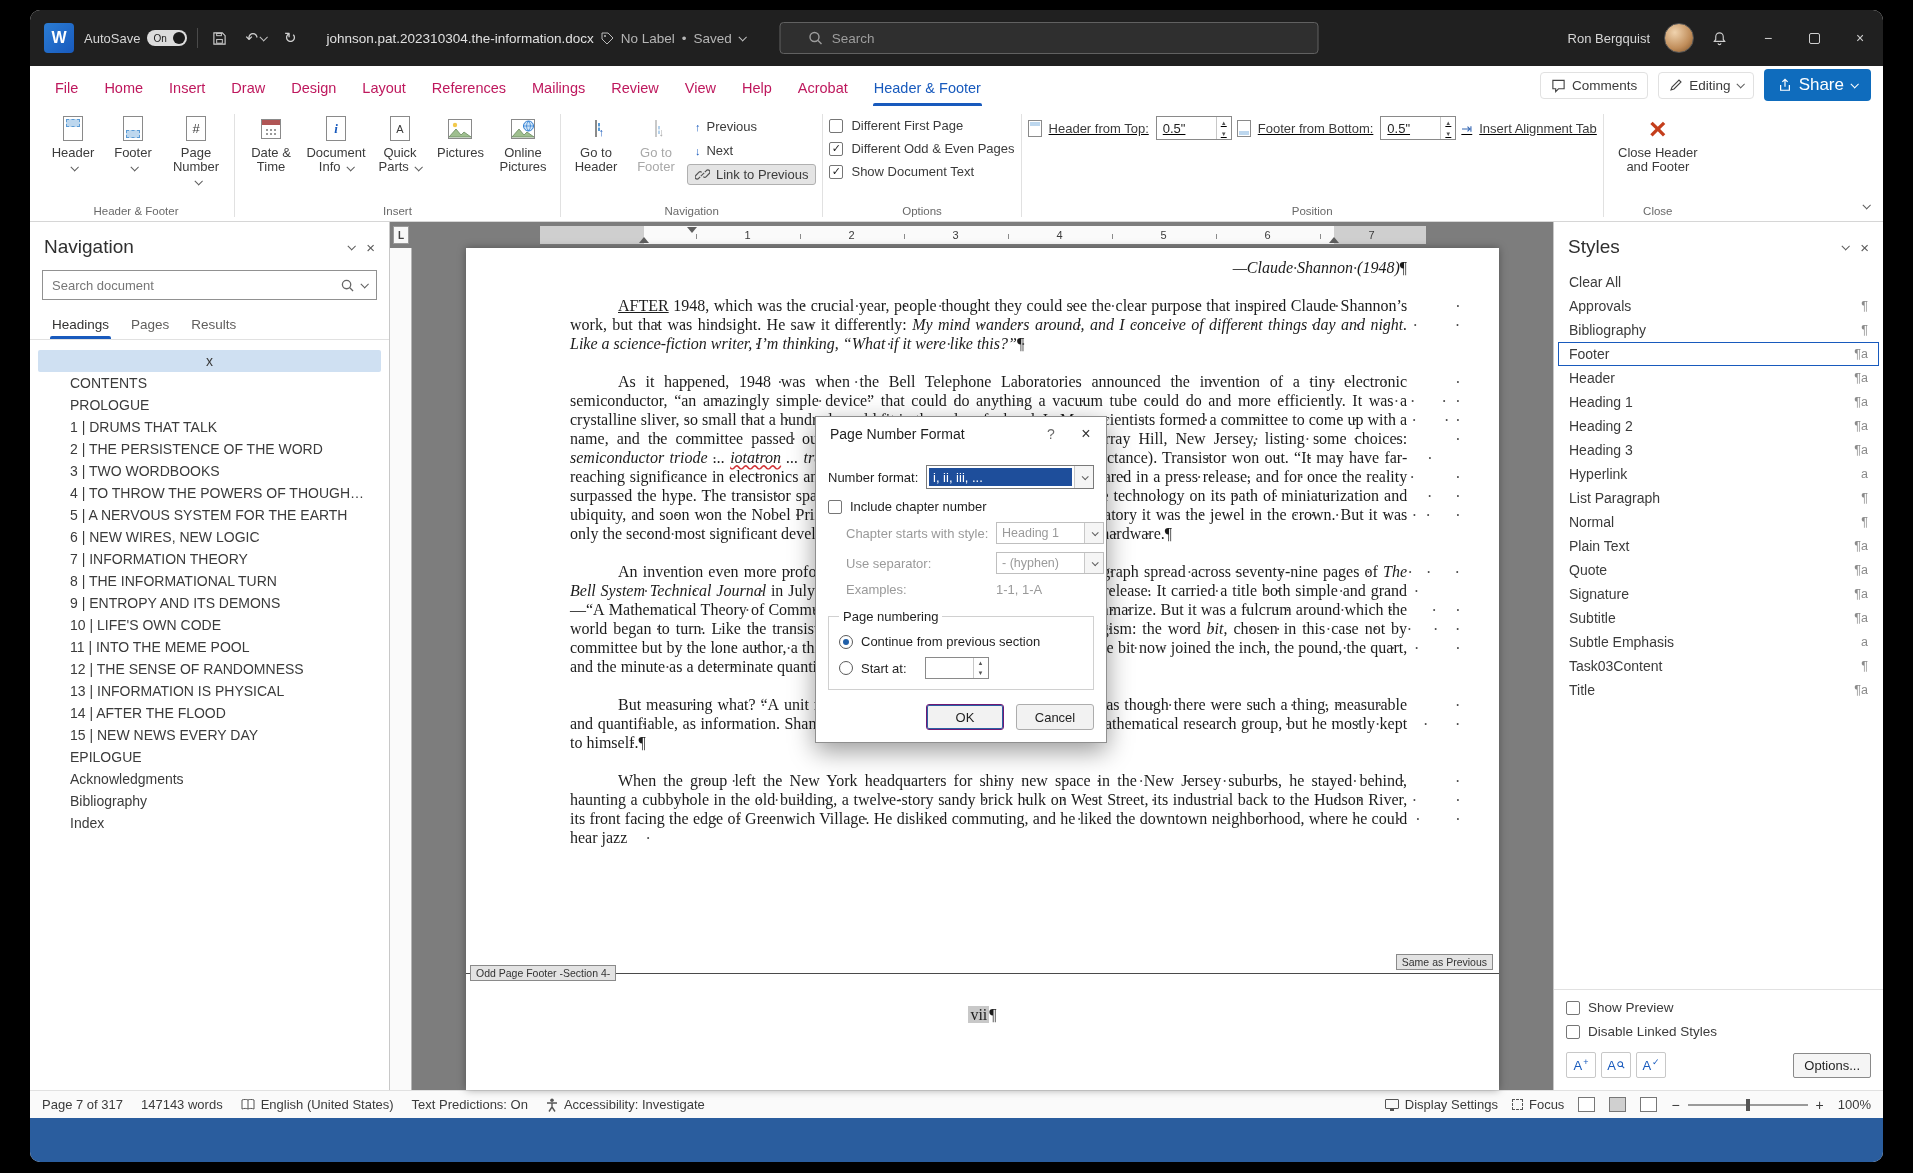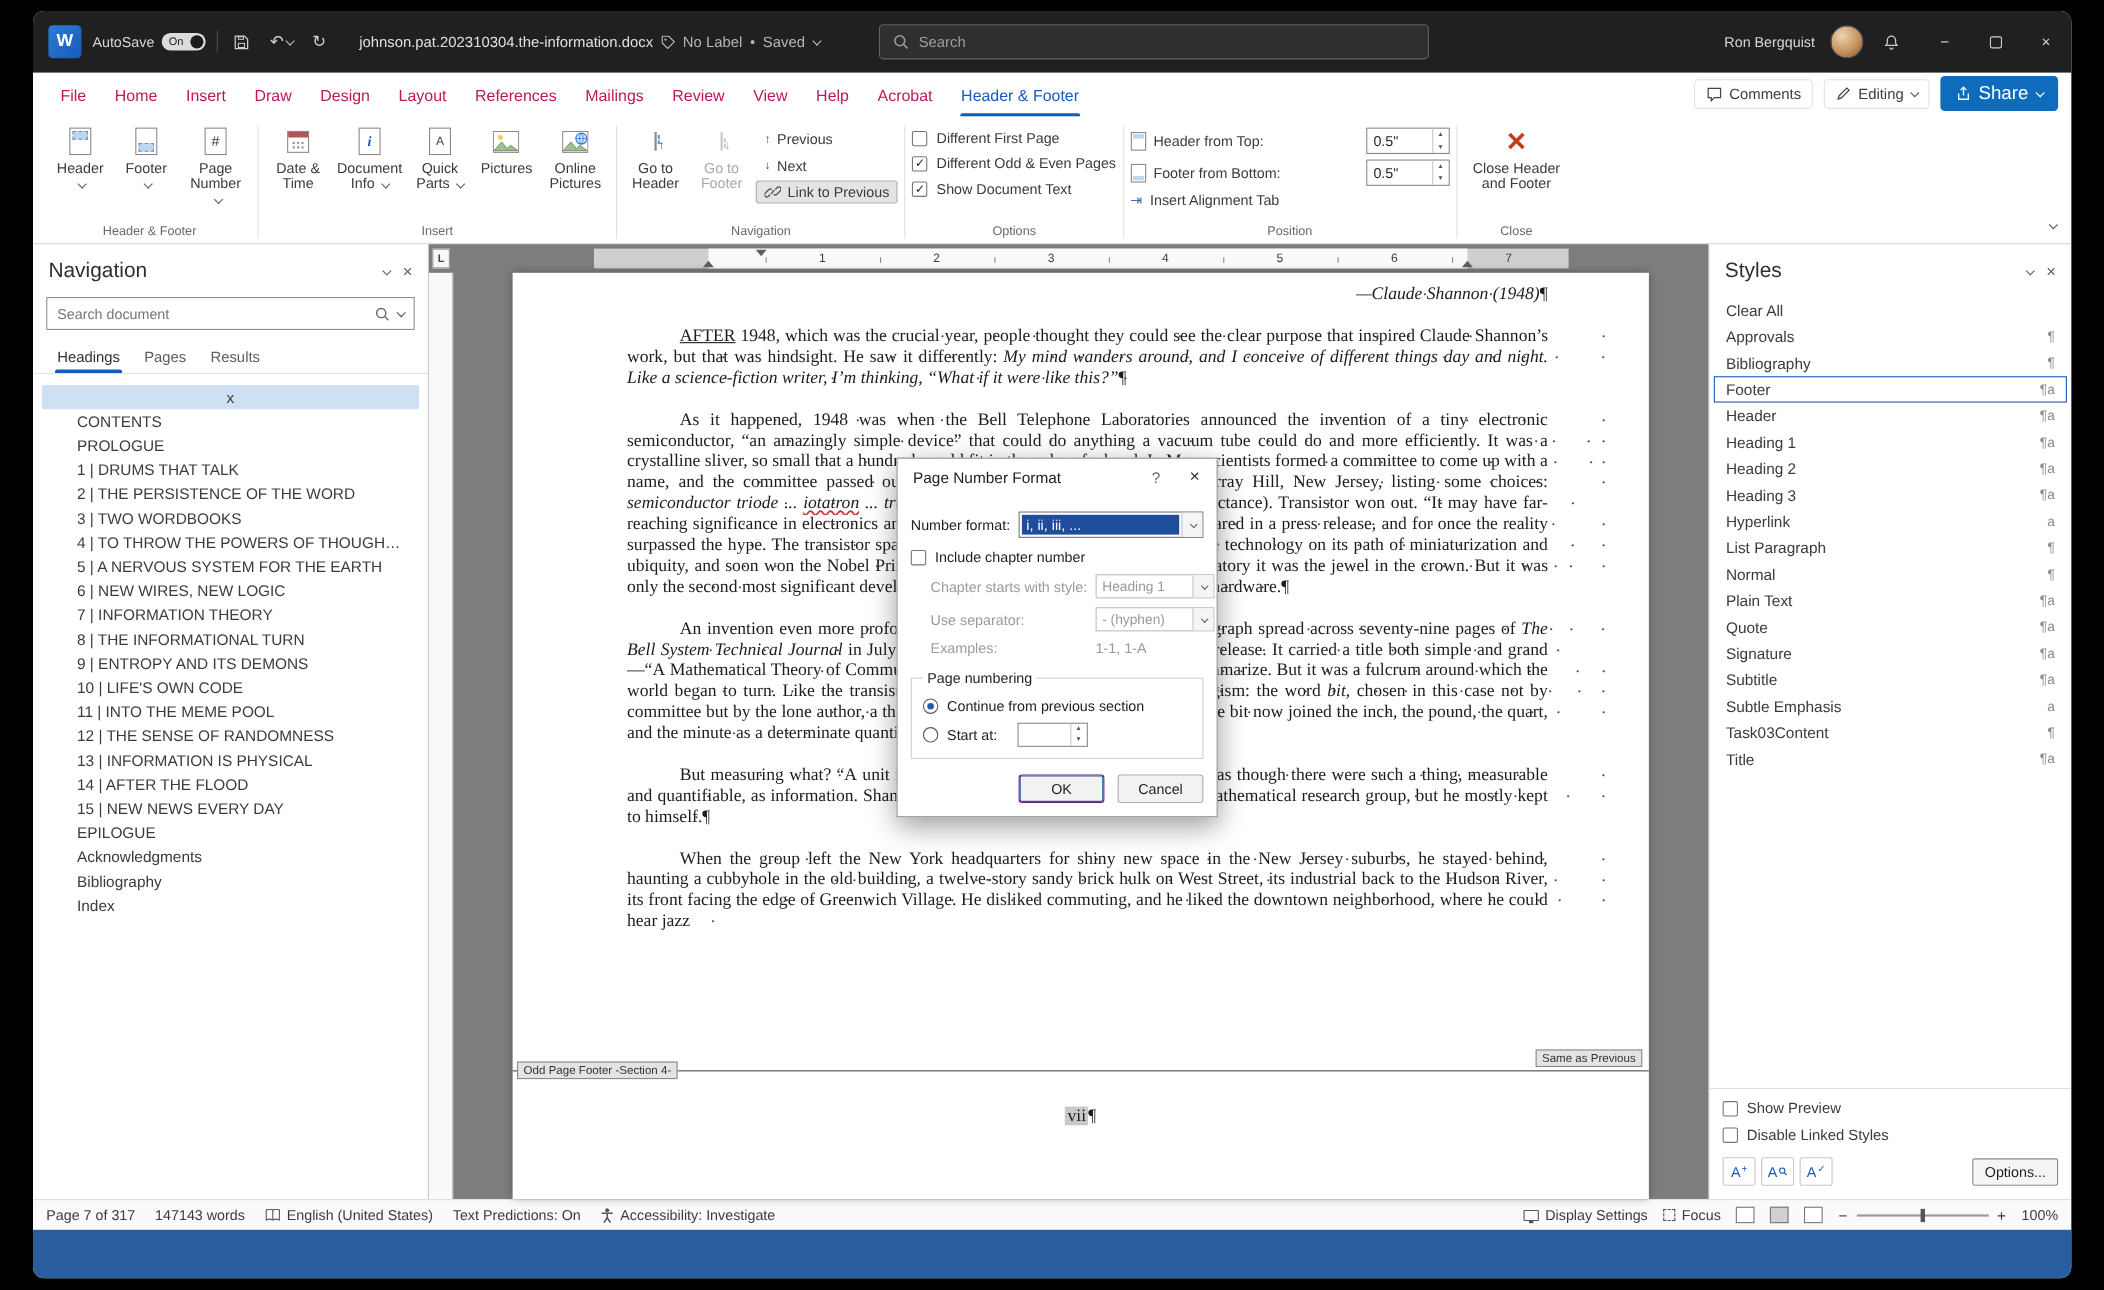--- a/index.html
+++ b/index.html
@@ -16,23 +16,23 @@
     color:#fff; font-weight:bold; font-size:16px; display:flex; align-items:center; justify-content:center; }
   .autosave { display:flex; align-items:center; gap:7px; font-size:13px; color:#d6d6d6; }
   .tgl { width:40px; height:16px; border-radius:8px; background:#dcdcdc; display:flex; align-items:center;
     padding:0 2px 0 6px; gap:4px; }
   .tgl .tgl-lbl { font-size:10px; color:#1b1b1b; }
   .tgl .knob { width:12px; height:12px; border-radius:50%; background:#1b1b1b; margin-left:auto; }
   .tb-sep { width:1px; height:20px; background:#4a4a4a; }
   .tb-ic { padding:4px; display:flex; align-items:center; gap:2px; color:#cfcfcf; font-size:15px; }
   .doc-title { margin-left:16px; color:#e0e0e0; font-size:13.5px; display:flex; align-items:center; gap:7px; white-space:nowrap; }
   .doc-title .dim { color:#b5b5b5; }
-  .search { position:absolute; left:55%; top:12px; transform:translateX(-50%); width:500px; height:32px;
+  .search { position:absolute; left:55%; top:12px; transform:translateX(-50%); width:539px; height:32px;
     background:#2f2f2f; border:1px solid #616161; border-radius:4px; display:flex; align-items:center;
-    gap:9px; padding:0 12px; }
+    gap:9px; padding:0 28px; }
   .search input { flex:1; background:transparent; border:none; outline:none; color:#d0d0d0; font-size:13.5px; }
   .search input::placeholder { color:#9d9d9d; }
   .tb-right { margin-left:auto; display:flex; align-items:center; gap:14px; height:100%; }
   .user-name { font-size:13px; color:#d6d6d6; }
   .avatar { width:30px; height:30px; border-radius:50%;
     background:radial-gradient(circle at 35% 30%, #f0d3ae, #c08d5a 60%, #7a4f26); border:1px solid #555; }
   .wbtns { display:flex; height:100%; }
   .wbtn { width:46px; height:100%; display:flex; align-items:center; justify-content:center;
     color:#cfcfcf; font-size:14px; }
   .maxbox { width:11px; height:11px; border:1.2px solid #cfcfcf; border-radius:2px; }
@@ -88,21 +88,21 @@
   .rcol { display:flex; flex-direction:column; gap:3px; padding-top:8px; }
   .rsm { display:flex; align-items:center; gap:6px; font-size:13px; color:#3b3b3b; padding:2px 7px;
     border:1px solid transparent; border-radius:3px; white-space:nowrap; }
   .rsm.toggled { background:#e4e4e4; border-color:#b0b0b0; }
   .mini-ar { color:var(--accent); font-size:11px; font-weight:bold; }
   .opts { display:flex; flex-direction:column; padding-top:10px; gap:8px; }
   .opt { display:flex; align-items:center; gap:8px; font-size:13px; color:#3b3b3b; white-space:nowrap; }
   .cb { width:14px; height:14px; border:1px solid #767676; background:#fff; border-radius:2px; flex:none;
     display:flex; align-items:center; justify-content:center; font-size:11px; color:#222; }
   .cb.on::after { content:"✓"; }
-  .posg { display:flex; flex-direction:column; padding-top:8px; gap:5px; min-width:290px; }
+  .posg { display:flex; flex-direction:row; padding-top:8px; gap:5px; min-width:290px;text-decoration:underline; }
   .pos-row { display:flex; align-items:center; gap:7px; font-size:13px; color:#3b3b3b; white-space:nowrap; }
   .mini-page { width:14px; height:17px; border:1px solid #8a8a8a; background:#fff; position:relative; flex:none; }
   .mini-page::before { content:""; position:absolute; left:1px; right:1px; height:4px; background:#bdd7ee; }
   .mini-page.t::before { top:1px; }
   .mini-page.b::before { bottom:1px; }
   .spin { width:76px; height:24px; border:1px solid #8a8a8a; background:#fff; display:flex;
     align-items:stretch; margin-left:auto; }
   .spin-val { flex:1; display:flex; align-items:center; padding-left:6px; font-size:13px; color:#1f1f1f; }
   .spinbtns { width:15px; display:flex; flex-direction:column; border-left:1px solid #c8c8c8; }
   .sb { flex:1; display:flex; align-items:center; justify-content:center; font-size:6px; color:#555; }
@@ -219,21 +219,21 @@
   .sp-abtn { width:30px; height:26px; border:1px solid #c8c8c8; background:#fff; display:flex;
     align-items:center; justify-content:center; color:var(--accent); font-size:13px; gap:1px; border-radius:2px; }
   .sp-abtn .sup { font-size:9px; margin-top:-7px; }
   .opt-btn { margin-left:auto; border:1px solid #8a8a8a; background:#f5f5f5; padding:4px 10px;
     font-size:13px; border-radius:2px; color:#1f1f1f; }
 
   
   .statusbar { height:28px; flex:none; background:#fafafa; border-top:1px solid #e1e1e1; display:flex;
     align-items:center; padding:0 12px; gap:18px; font-size:13px; color:#3b3b3b; white-space:nowrap; }
   .sb-item { display:flex; align-items:center; gap:6px; }
-  .sb-right { margin-left:auto; display:flex; align-items:center; gap:14px;padding-left:16px; }
+  .sb-right { margin-left:auto; display:flex; align-items:flex-start; gap:14px;padding-left:16px; }
   .monitor { width:14px; height:10px; border:1px solid #555; border-radius:1px; position:relative; }
   .monitor::after { content:""; position:absolute; left:4px; right:4px; bottom:-3px; height:2px; background:#555; }
   .focusbox { width:11px; height:11px; border:1px dashed #555; }
   .vico { width:17px; height:15px; border:1px solid #777; background:#fff; }
   .vico.active { background:#d0d0d0; }
   .zoom { display:flex; align-items:center; gap:8px; }
   .ztrack { width:120px; height:2px; background:#9a9a9a; position:relative; }
   .zthumb { position:absolute; left:58px; top:-5px; width:4px; height:12px; background:#555; }
   .zo,.zi { font-size:14px; color:#3b3b3b; }
 

